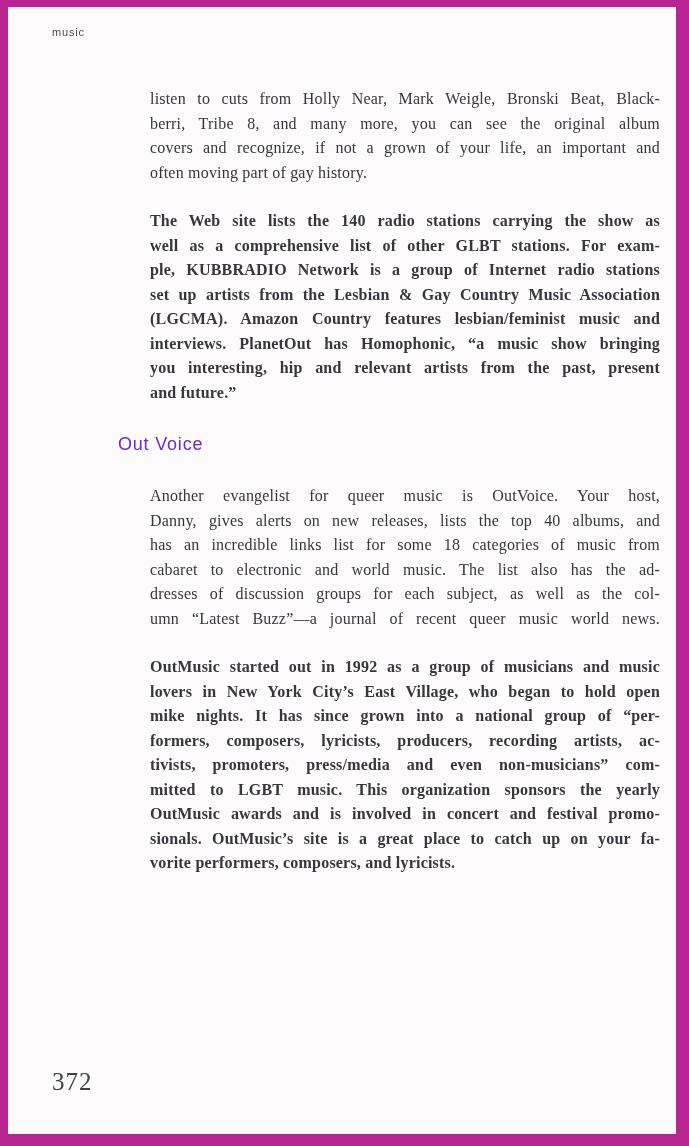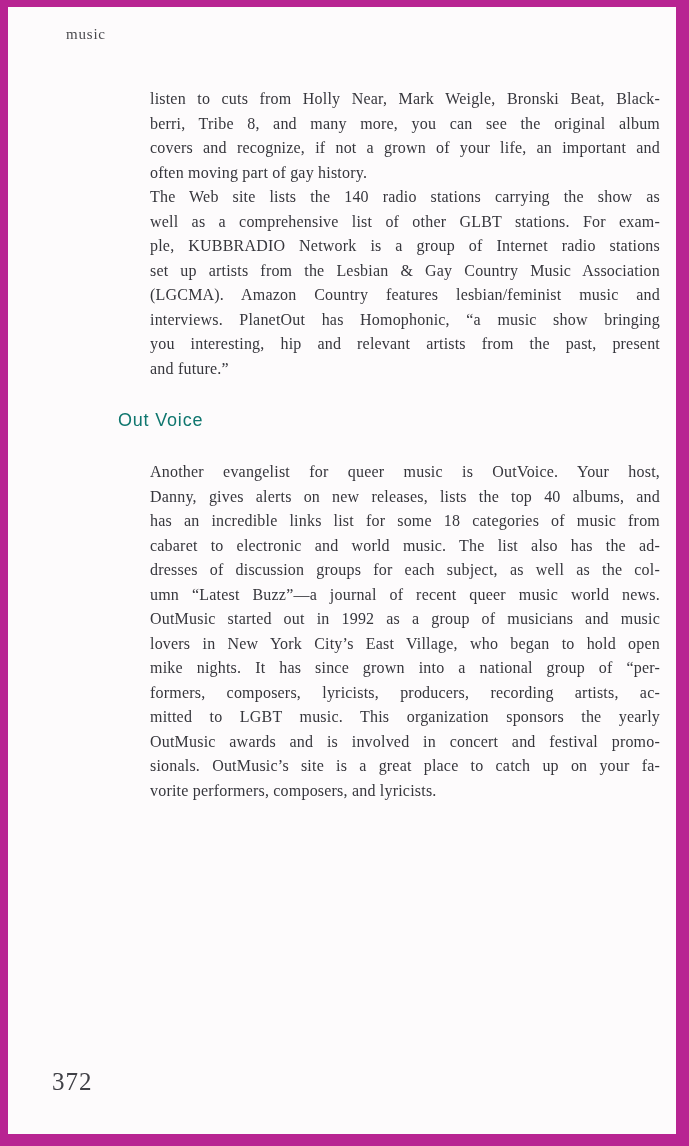--- a/index.html
+++ b/index.html
@@ -18,55 +18,55 @@
     border-color:var(--border-color);
     border-top-width:7px;
     border-left-width:8px;
     border-right-width:13px;
     border-bottom-width:12px;
     overflow:hidden;
     font-family:"Liberation Serif", serif;
   }
   .running-head{
     position:absolute;
-    left:58px;top:19px;
-    font-family:Liberation Serif, serif;
+    left:44px;top:19px;
+    font-family:Liberation Sans, sans-serif;
     font-weight:300;
-    font-size:15px;
+    font-size:11px;
     letter-spacing:0.8px;
     color:var(--head-color);
   }
   .text-column{
     position:absolute;
     left:142px;top:80px;
     width:510px;
     color:var(--text-color);
   }
   .para{margin:0;}
-  .para + .para{}
+  .para + .para{margin-top:24px;font-weight:bold;}
   .line{
     font-size:16px;
     line-height:24.5px;
     letter-spacing:0.2px;
     text-align:justify;
     text-align-last:justify;
   }
   .line.last{
     text-align-last:left;
   }
   .heading{
     margin-top:27px;
     margin-bottom:28px;
     margin-left:-32px;
     font-family:"Liberation Sans", sans-serif;
     font-weight:300;
     font-size:18px;
     line-height:24px;
     letter-spacing:0.8px;
-    color:#0f766e;
+    color:#6d28d9;
   }
   .page-number{
     position:absolute;
     left:44px;top:1061px;
     font-family:"Liberation Serif", serif;
     font-size:25px;
     letter-spacing:1px;
     color:#404046;
   }
 </style>
@@ -100,20 +100,21 @@
         <div class="line">has an incredible links list for some 18 categories of music from</div>
         <div class="line">cabaret to electronic and world music. The list also has the ad-</div>
         <div class="line">dresses of discussion groups for each subject, as well as the col-</div>
         <div class="line">umn “Latest Buzz”—a journal of recent queer music world news.</div>
       </div>
       <div class="para">
         <div class="line">OutMusic started out in 1992 as a group of musicians and music</div>
         <div class="line">lovers in New York City’s East Village, who began to hold open</div>
         <div class="line">mike nights. It has since grown into a national group of “per-</div>
         <div class="line">formers, composers, lyricists, producers, recording artists, ac-</div>
+        <div class="line">tivists, promoters, press/media and even non-musicians” com-</div>
         <div class="line">mitted to LGBT music. This organization sponsors the yearly</div>
         <div class="line">OutMusic awards and is involved in concert and festival promo-</div>
         <div class="line">sionals. OutMusic’s site is a great place to catch up on your fa-</div>
         <div class="line last">vorite performers, composers, and lyricists.</div>
       </div>
     </div>
 
   <div class="page-number">372</div>
 </div>
 

